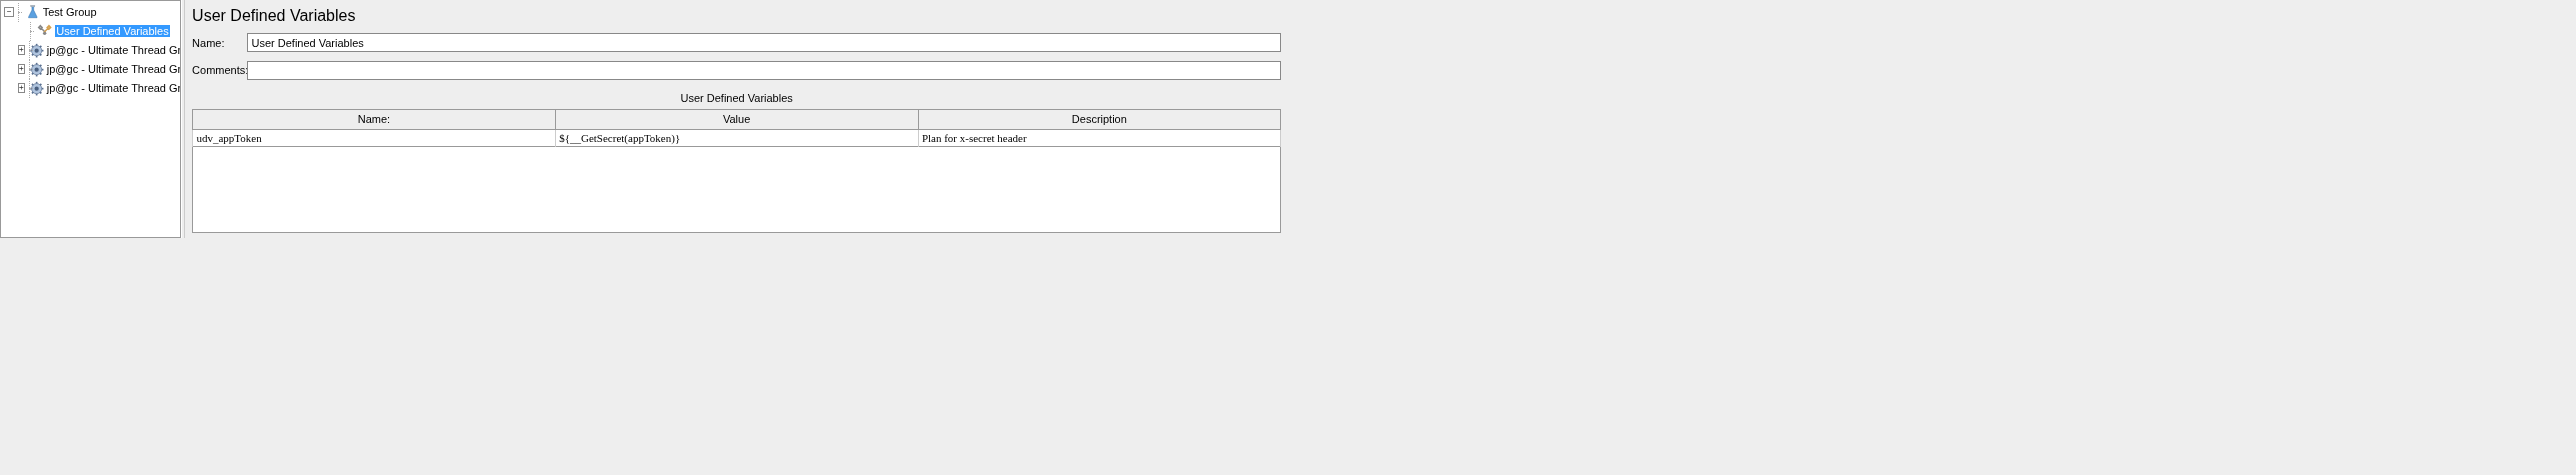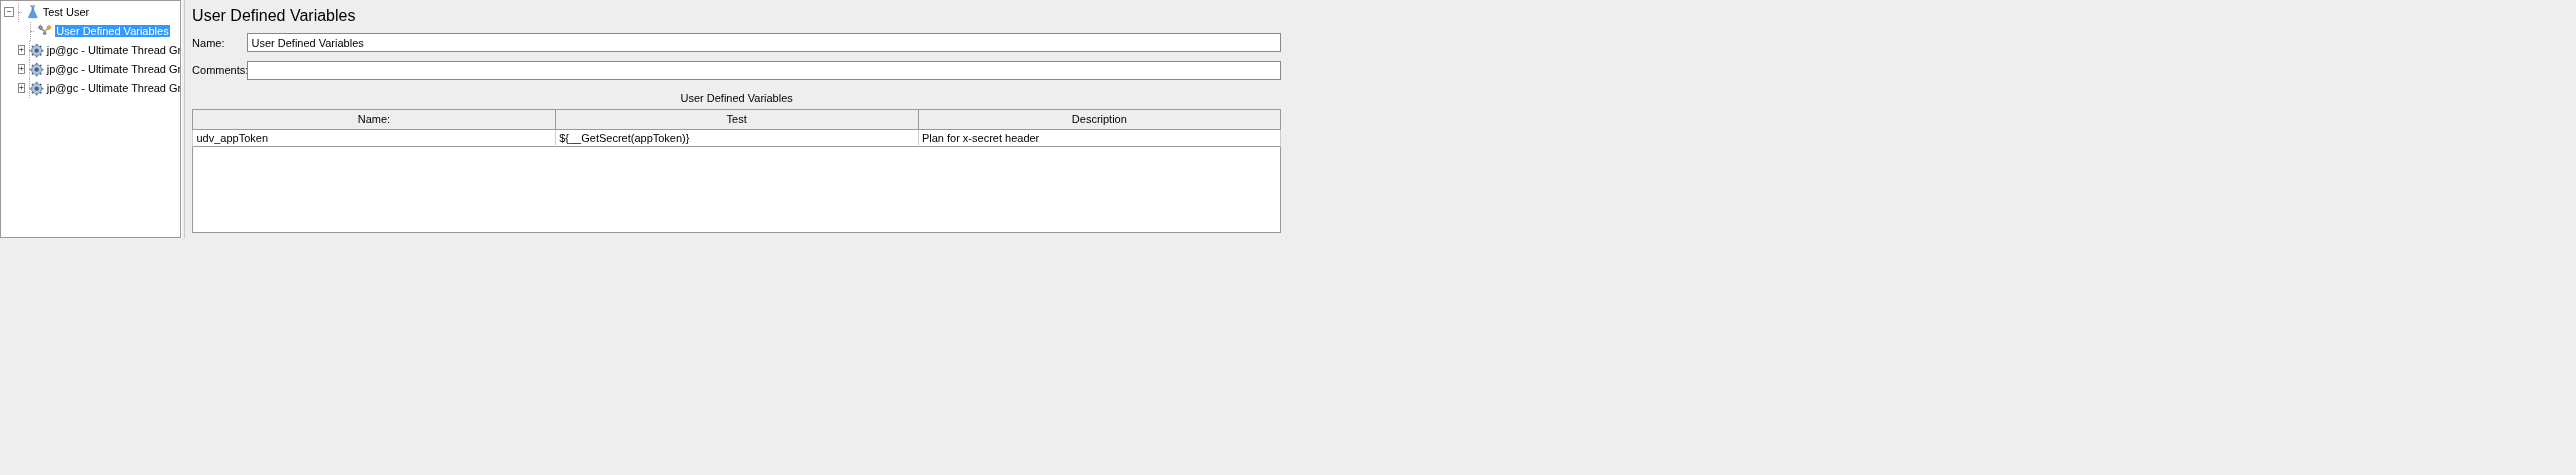--- a/index.html
+++ b/index.html
@@ -157,20 +157,21 @@
       font-weight: normal;
       font-size: 11px;
       text-align: center;
     }
     .data-table td {
       border-left: 0.9px solid #ccc;
       border-right: 0.9px solid #ccc;
       padding: 1.7px 3.4px;
       font-size: 11px;
       height: 17px;
+      font-family: Liberation Serif, serif;
     }
     .table-empty {
       flex: 1;
       background: #fff;
       border: 0.9px solid #999;
       border-top: none;
     }
     
     
     .flask-svg { width: 13.6px; height: 13.6px; }
@@ -184,21 +185,21 @@
   <div class="tree">
     <div class="tree-node">
       <span class="tree-toggle">−</span>
       <span class="tree-dots"></span>
       <span class="tree-icon">
         <svg class="flask-svg" viewBox="0 0 16 16">
           <path d="M6 1 L10 1 L10 2 L9 2 L9 6 L13 14 L13 15 L3 15 L3 14 L7 6 L7 2 L6 2 Z" fill="#5aa0e0" stroke="#2060a0" stroke-width="0.5"></path>
           <rect x="5.5" y="0.5" width="5" height="1.5" fill="#ccc" stroke="#888" stroke-width="0.3"></rect>
         </svg>
       </span>
-      <span class="tree-label">Test User</span>
+      <span class="tree-label">Test Group</span>
     </div>
     <div id="tree-children">
         <div class="tree-node child">
           <span style="width:9.4px;display:inline-block"></span>
           <span class="tree-dots"></span>
           <span class="tree-icon">
             <svg class="wrench-svg" viewBox="0 0 18 18">
               <path d="M4 2 L6 4 L4 6 L2 4 Z M5 5 L10 10" stroke="#888" stroke-width="1.8" fill="#ccc"></path>
               <path d="M14 2 L12 4 L14 6 L16 4 Z M13 5 L8 10" stroke="#d4a050" stroke-width="1.8" fill="#f0c060"></path>
               <circle cx="9" cy="11" r="2" fill="#888"></circle>
@@ -287,21 +288,21 @@
     <label class="form-label">Comments:</label>
     <input type="text" class="form-input" value="" style="">
   </div>
 
   <div class="table-section">
     <div class="table-title">User Defined Variables</div>
     <table class="data-table">
       <thead>
         <tr id="table-header-row">
             <th>Name:</th>
-            <th>Test</th>
+            <th>Value</th>
             <th>Description</th>
           </tr>
       </thead>
       <tbody id="table-body">
           <tr>
             <td>udv_appToken</td>
             <td>${__GetSecret(appToken)}</td>
             <td>Plan for x-secret header</td>
           </tr>
         </tbody>

